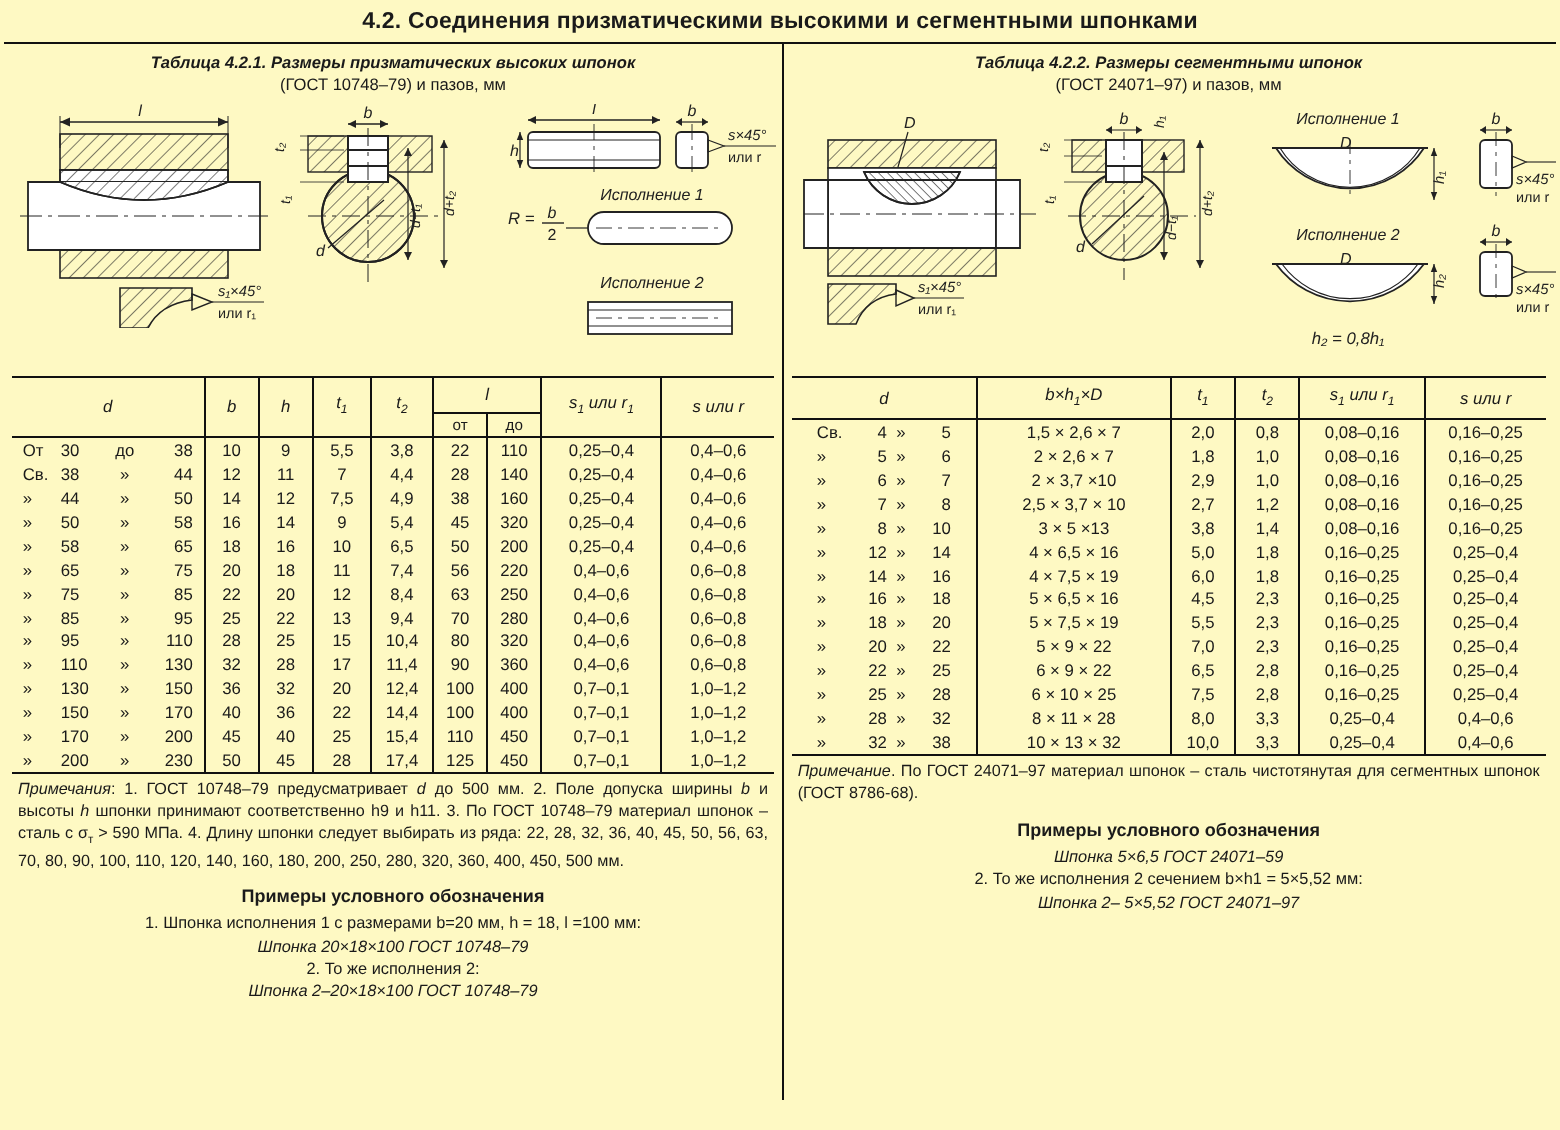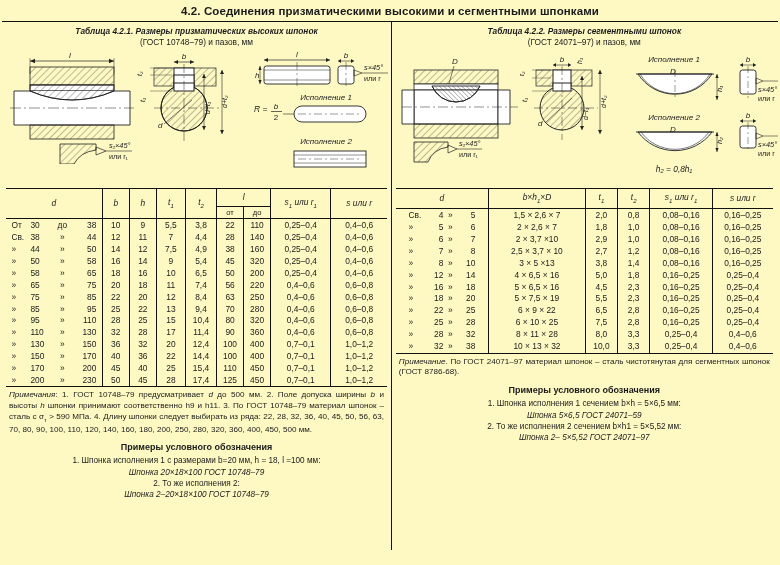--- a/index.html
+++ b/index.html
@@ -637,31 +637,47 @@
                 </tr>
                 <tr>
                   <td class="dcellR"><span class="rpre">»</span><span class="rnum">12</span><span class="rmid">»</span><span class="rnum2">14</span></td>
                   <td class="vl2">4 × 6,5 × 16</td>
                   <td class="vl2">5,0</td>
                   <td class="vl">1,8</td>
                   <td class="vl2">0,16–0,25</td>
                   <td class="vl2">0,25–0,4</td>
                 </tr>
                 <tr>
+                  <td class="dcellR"><span class="rpre">»</span><span class="rnum">14</span><span class="rmid">»</span><span class="rnum2">16</span></td>
+                  <td class="vl2">4 × 7,5 × 19</td>
+                  <td class="vl2">6,0</td>
+                  <td class="vl">1,8</td>
+                  <td class="vl2">0,16–0,25</td>
+                  <td class="vl2">0,25–0,4</td>
+                </tr>
+                <tr>
                   <td class="dcellR"><span class="rpre">»</span><span class="rnum">16</span><span class="rmid">»</span><span class="rnum2">18</span></td>
                   <td class="vl2">5 × 6,5 × 16</td>
                   <td class="vl2">4,5</td>
                   <td class="vl">2,3</td>
                   <td class="vl2">0,16–0,25</td>
                   <td class="vl2">0,25–0,4</td>
                 </tr>
                 <tr>
                   <td class="dcellR"><span class="rpre">»</span><span class="rnum">18</span><span class="rmid">»</span><span class="rnum2">20</span></td>
                   <td class="vl2">5 × 7,5 × 19</td>
                   <td class="vl2">5,5</td>
+                  <td class="vl">2,3</td>
+                  <td class="vl2">0,16–0,25</td>
+                  <td class="vl2">0,25–0,4</td>
+                </tr>
+                <tr>
+                  <td class="dcellR"><span class="rpre">»</span><span class="rnum">20</span><span class="rmid">»</span><span class="rnum2">22</span></td>
+                  <td class="vl2">5 × 9 × 22</td>
+                  <td class="vl2">7,0</td>
                   <td class="vl">2,3</td>
                   <td class="vl2">0,16–0,25</td>
                   <td class="vl2">0,25–0,4</td>
                 </tr>
                 <tr>
                   <td class="dcellR"><span class="rpre">»</span><span class="rnum">22</span><span class="rmid">»</span><span class="rnum2">25</span></td>
                   <td class="vl2">6 × 9 × 22</td>
                   <td class="vl2">6,5</td>
                   <td class="vl">2,8</td>
                   <td class="vl2">0,16–0,25</td>
@@ -694,20 +710,19 @@
               </tbody>
           </table>
         </div>
 
         <div class="note">
           <i>Примечание</i>. По ГОСТ 24071–97 материал шпонок – сталь чистотянутая для сегментных шпонок
           (ГОСТ 8786-68).
         </div>
 
         <div class="examples-title">Примеры условного обозначения</div>
-        <div class="ex-line">1. Шпонка исполнения 1 сечением b×h = 5×6,5 мм:</div>
         <div class="ex-line ex-ind">Шпонка  5×6,5 ГОСТ 24071–59</div>
         <div class="ex-line">2. То же исполнения 2 сечением b×h1 = 5×5,52 мм:</div>
         <div class="ex-line ex-ind">Шпонка 2– 5×5,52 ГОСТ 24071–97</div>
       </div>
     </div>
   </div>
 </div>
 
 </body></html>

